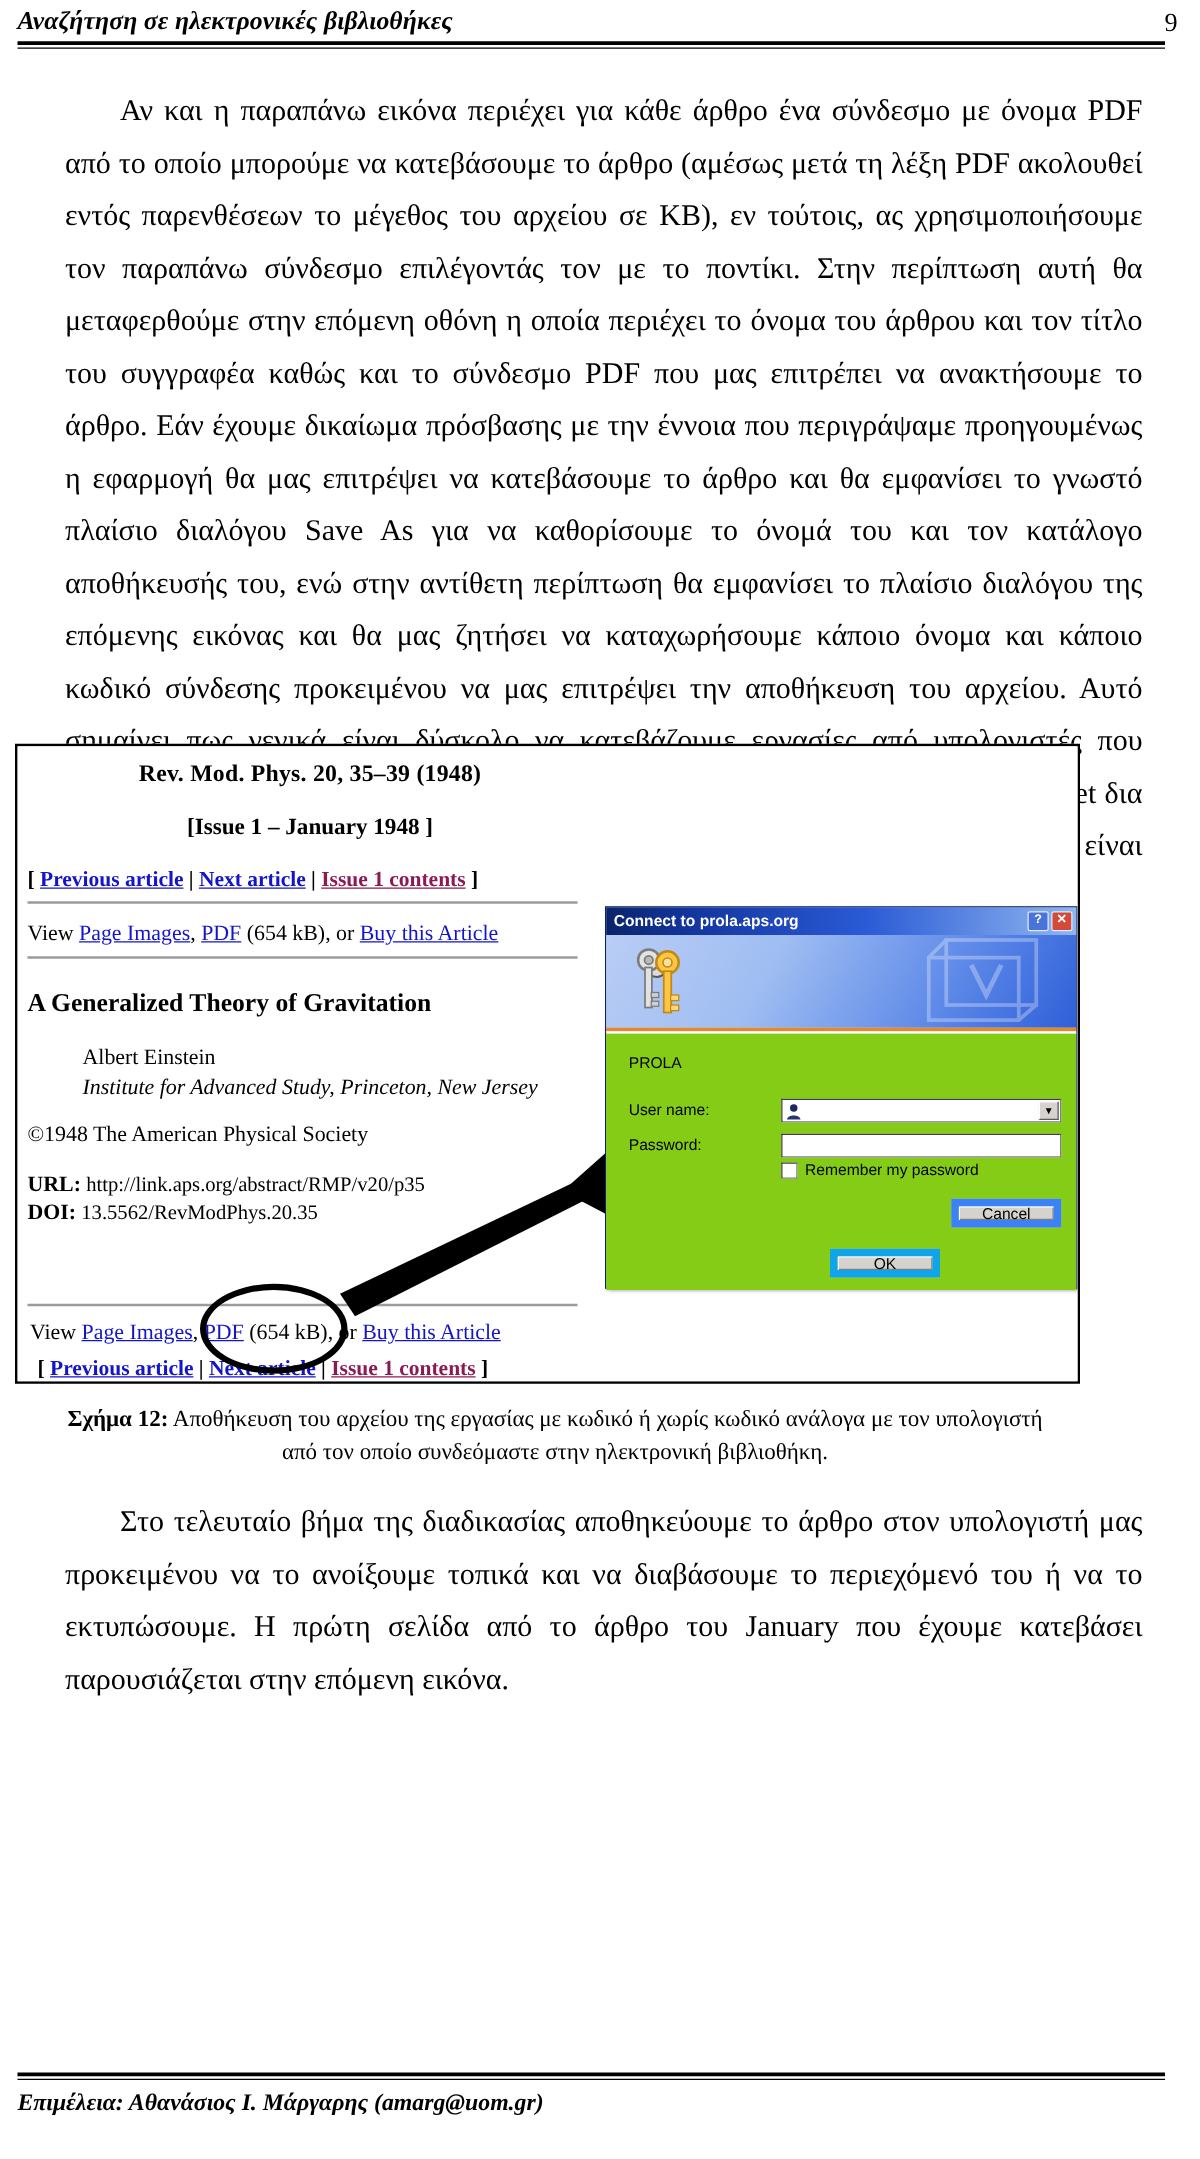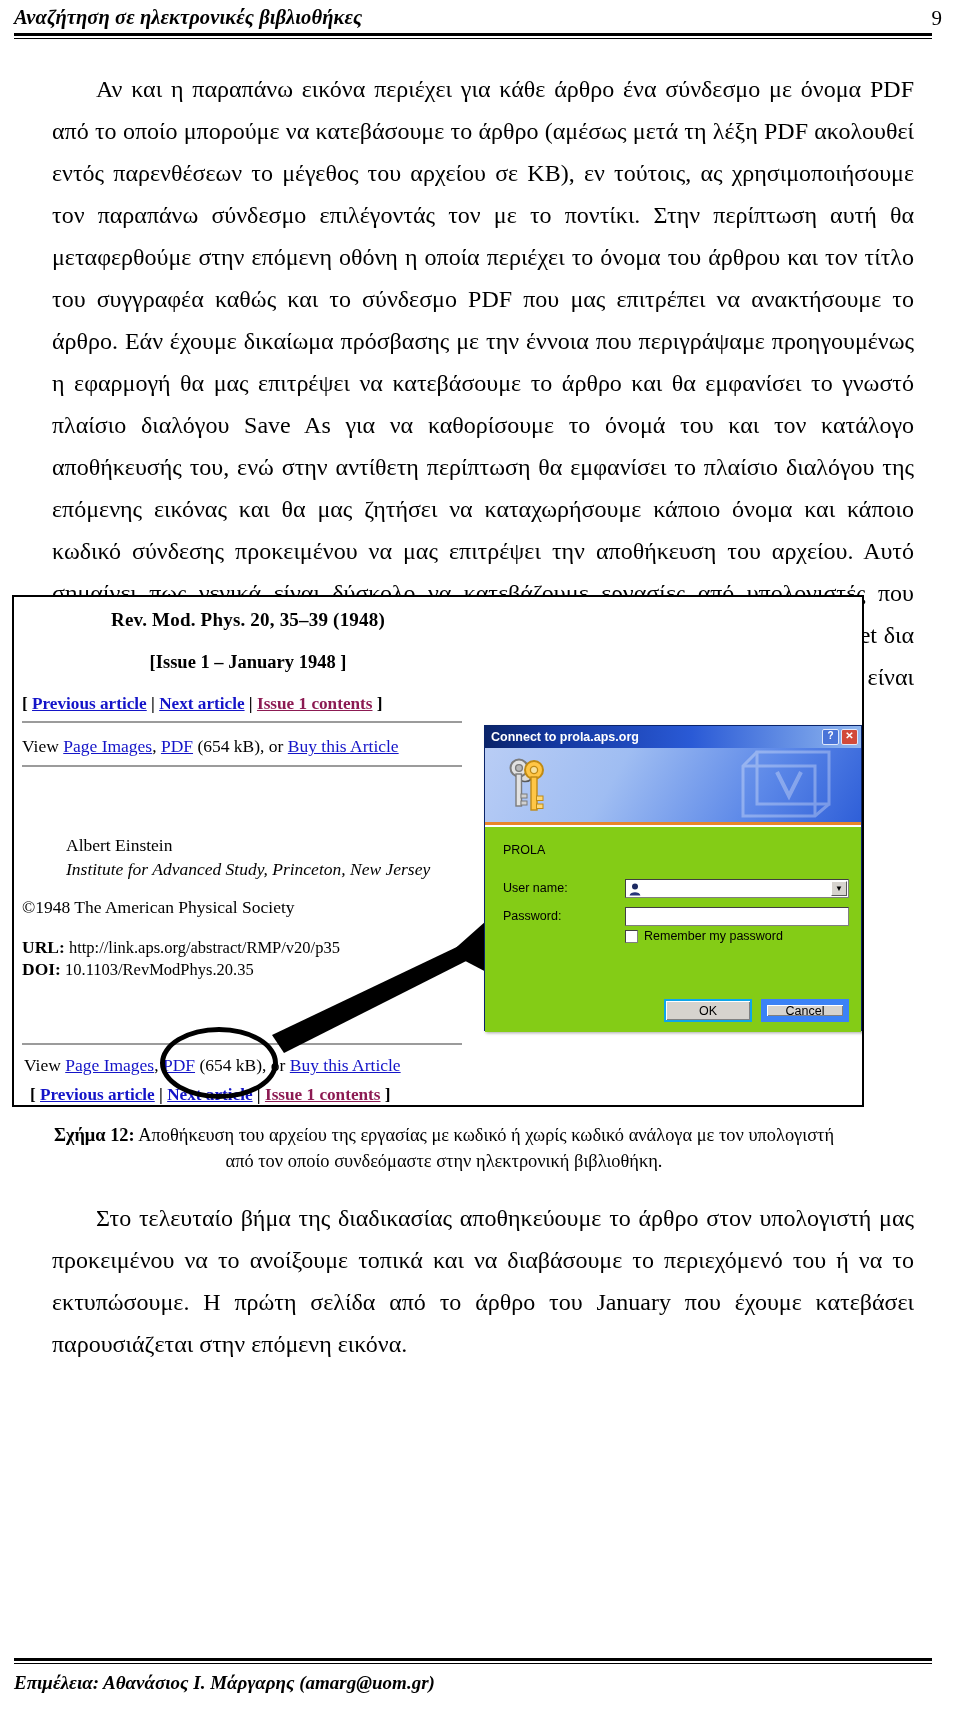--- a/index.html
+++ b/index.html
@@ -367,21 +367,21 @@
     background: #d6d3ce;
     border: 6px solid #3b82f6;
     box-shadow: inset 1px 1px 0 #ffffff, inset -1px -1px 0 #808080;
     font-size: 12.5px;
     font-family: "Liberation Sans", sans-serif;
     display: flex;
     align-items: center;
     justify-content: center;
     box-sizing: border-box;
   }
-  .win-btn.default { border: 2px solid #0ea5e9; }
+  .win-btn.default { border: 6px solid #0ea5e9; margin-top: 40px; }
 
   
   .fig-caption {
     position: absolute;
     left: 44px;
     top: 1122px;
     width: 800px;
     text-align: center;
     font-size: 18.4px;
     line-height: 26px;
@@ -452,31 +452,32 @@
       <span>View</span>
       <a class="lnk" href="#">Page Images</a><span>,</span>
       <a class="lnk" href="#">PDF</a>
       <span>(654 kB),</span>
       <span>or</span>
       <a class="lnk" href="#">Buy this Article</a>
     </div>
 
     <div class="aps-hr-b"></div>
 
+    <div class="aps-title">A Generalized Theory of Gravitation</div>
     <div class="aps-author">Albert Einstein</div>
     <div class="aps-affil">Institute for Advanced Study, Princeton, New Jersey</div>
     <div class="aps-copyright">©1948 The American Physical Society</div>
 
     <div class="aps-url">
       <b>URL:</b>
       <span>http://link.aps.org/abstract/RMP/v20/p35</span>
     </div>
     <div class="aps-doi">
       <b>DOI:</b>
-      <span>10.1103/RevModPhys.20.35</span>
+      <span>13.5562/RevModPhys.20.35</span>
     </div>
 
     <div class="aps-hr-c"></div>
 
     <div class="aps-viewline-bottom">
       <span>View</span>
       <a class="lnk" href="#">Page Images</a><span>,</span>
       <a class="lnk" href="#">PDF</a>
       <span>(654 kB),</span>
       <span>or</span>

